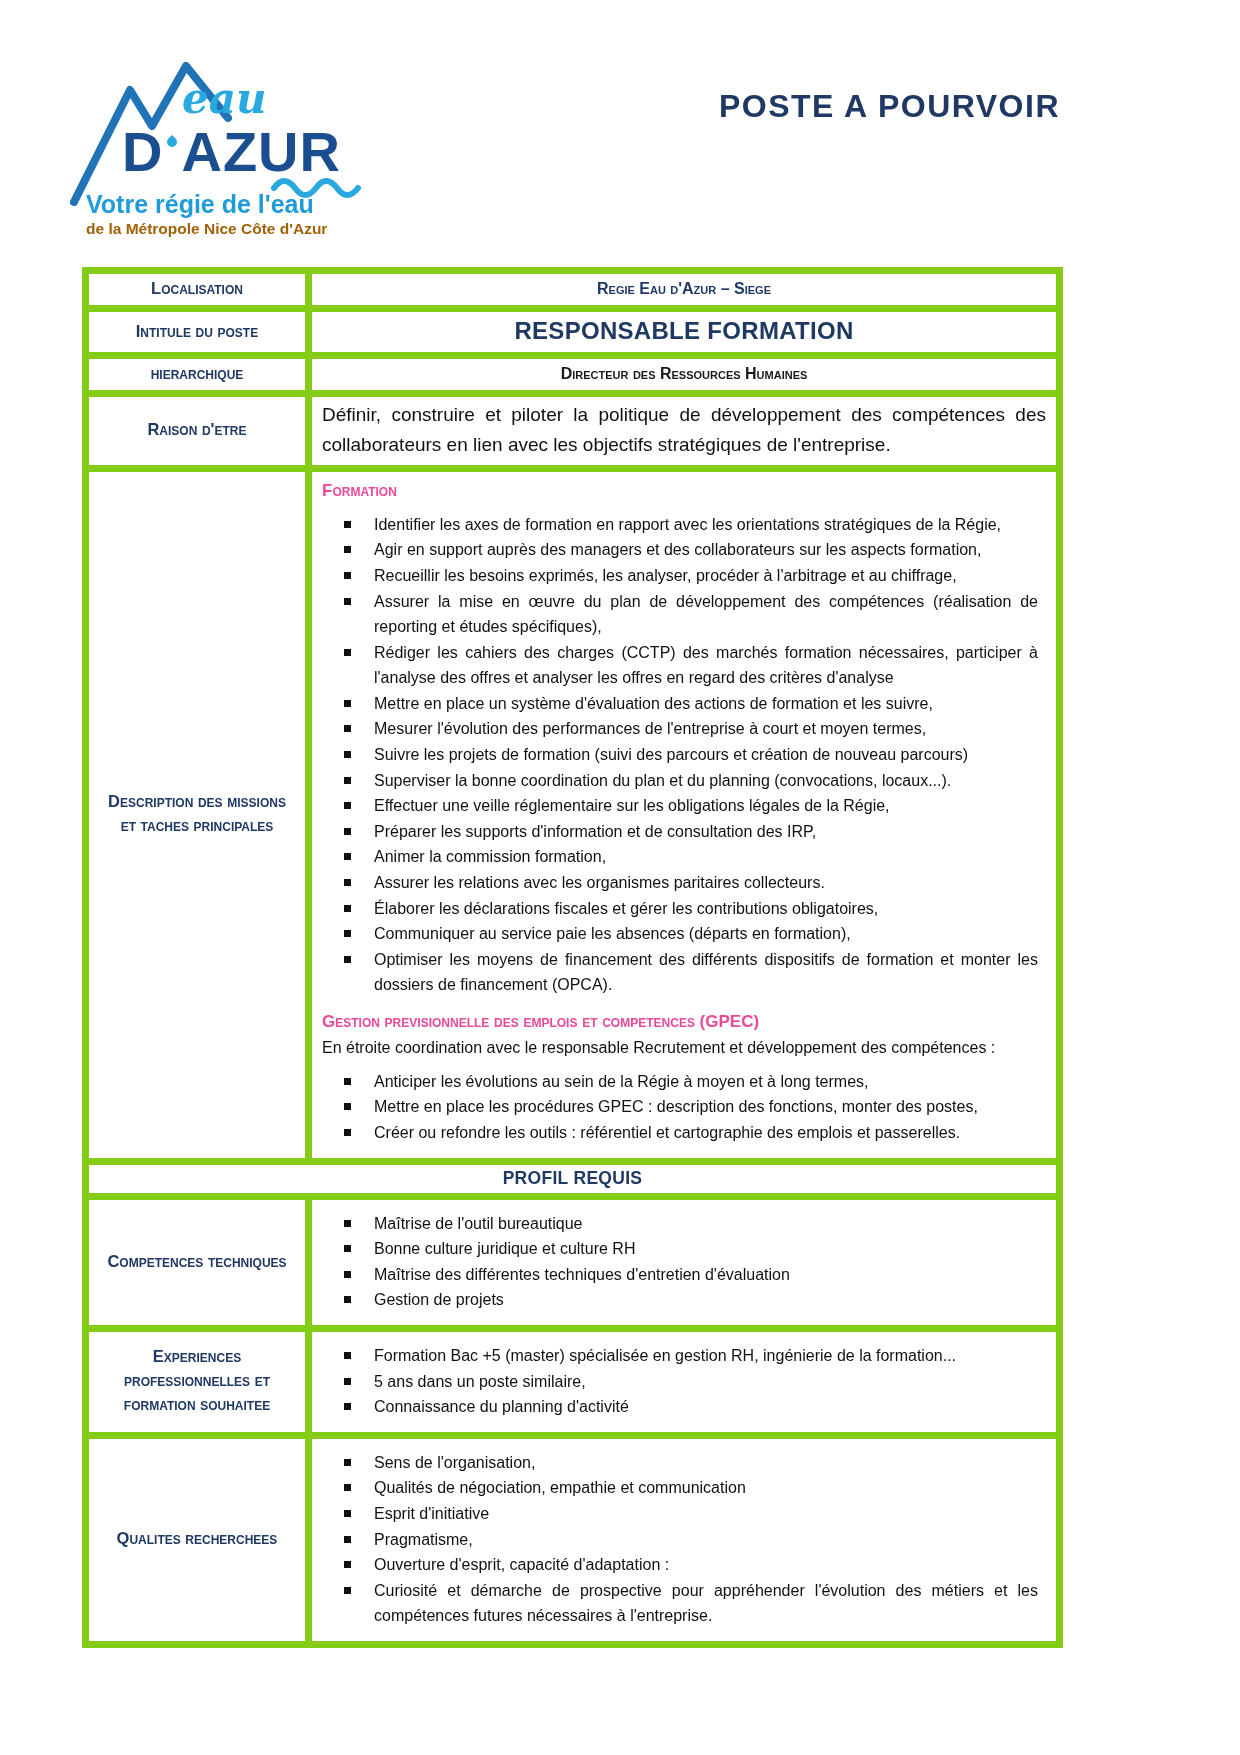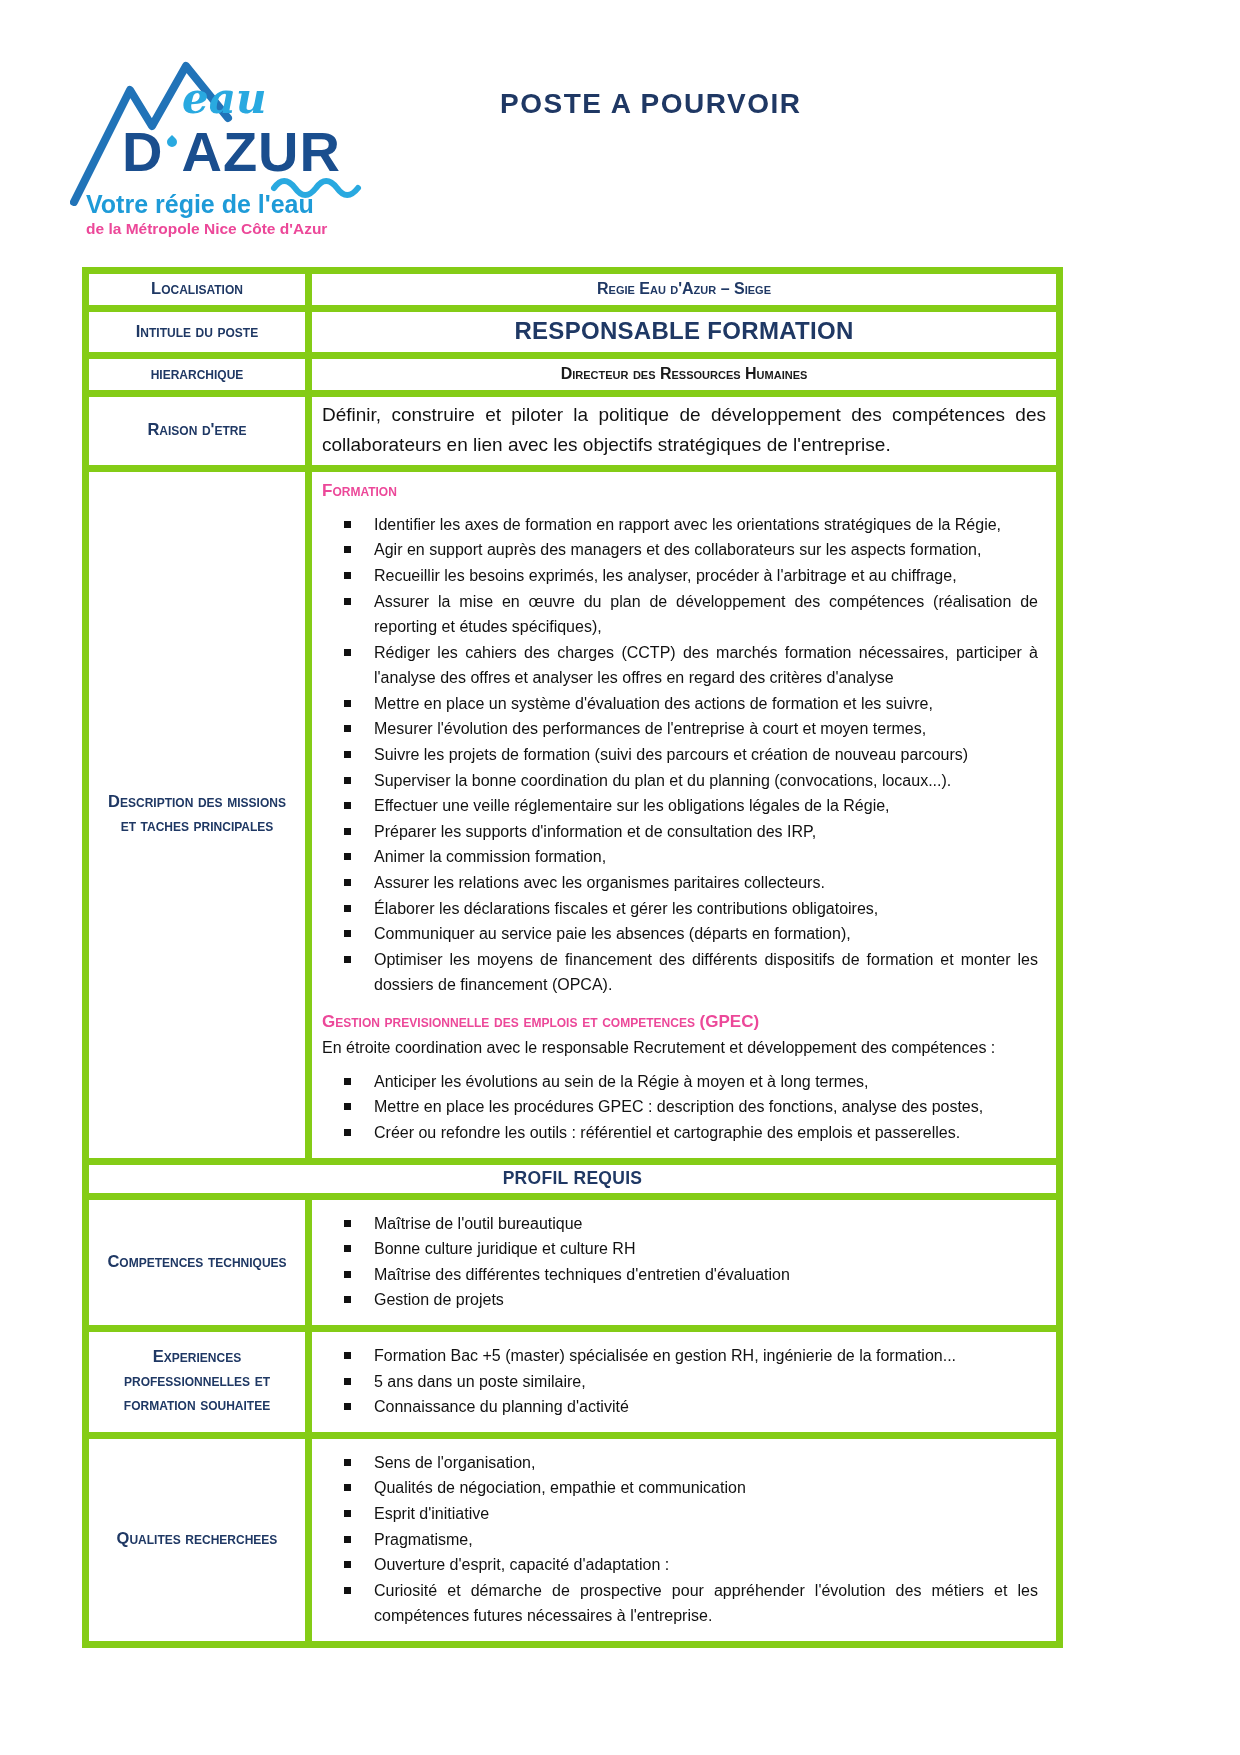--- a/index.html
+++ b/index.html
@@ -28,27 +28,27 @@
   }
   .dropwrap{display:inline-block;position:relative;top:-24px;margin:0 4px;}
   .drop{display:inline-block;width:10px;height:10px;background:#29A9E0;
         border-radius:0 50% 50% 50%;transform:rotate(45deg);}
   .logo .tag1{
     position:absolute;left:16px;top:142px;
     font-weight:bold;font-size:25px;color:#1E9BD8;white-space:nowrap;
   }
   .logo .tag2{
     position:absolute;left:16px;top:172px;
-    font-weight:bold;font-size:15.5px;color:#ec4899;white-space:nowrap;
+    font-weight:bold;font-size:15.5px;color:#a16207;white-space:nowrap;
   }
 
   .doc-title{
     position:absolute;left:500px;top:88px;width:560px;
-    text-align:left;
-    font-size:28px;font-weight:bold;color:#1F3864;
+    text-align:right;
+    font-size:32px;font-weight:bold;color:#1F3864;
     letter-spacing:1.5px;white-space:nowrap;
   }
 
   
   table.jobtable{
     position:absolute;left:82px;top:267px;
     width:981px;
     border-collapse:collapse;
     border:2px solid #2b2b2b;
     table-layout:fixed;
@@ -156,21 +156,21 @@
               <li><span class="sq"></span><span>Animer la commission formation,</span></li>
               <li><span class="sq"></span><span>Assurer les relations avec les organismes paritaires collecteurs.</span></li>
               <li><span class="sq"></span><span>Élaborer les déclarations fiscales et gérer les contributions obligatoires,</span></li>
               <li><span class="sq"></span><span>Communiquer au service paie les absences (départs en formation),</span></li>
               <li><span class="sq"></span><span>Optimiser les moyens de financement des différents dispositifs de formation et monter les dossiers de financement (OPCA).</span></li>
             </ul>
           <p class="sec-head gap-top">Gestion previsionnelle des emplois et competences (GPEC)</p>
           <p class="sec-intro">En étroite coordination avec le responsable Recrutement et développement des compétences :</p>
           <ul class="bullets">
               <li><span class="sq"></span><span>Anticiper les évolutions au sein de la Régie à moyen et à long termes,</span></li>
-              <li><span class="sq"></span><span>Mettre en place les procédures GPEC : description des fonctions, analyse des postes,</span></li>
+              <li><span class="sq"></span><span>Mettre en place les procédures GPEC : description des fonctions, monter des postes,</span></li>
               <li><span class="sq"></span><span>Créer ou refondre les outils : référentiel et cartographie des emplois et passerelles.</span></li>
             </ul>
         </td>
       </tr>
       <tr>
         <td colspan="2" class="profil">PROFIL REQUIS</td>
       </tr>
       <tr>
         <td class="lbl">Competences techniques</td>
         <td class="content">

